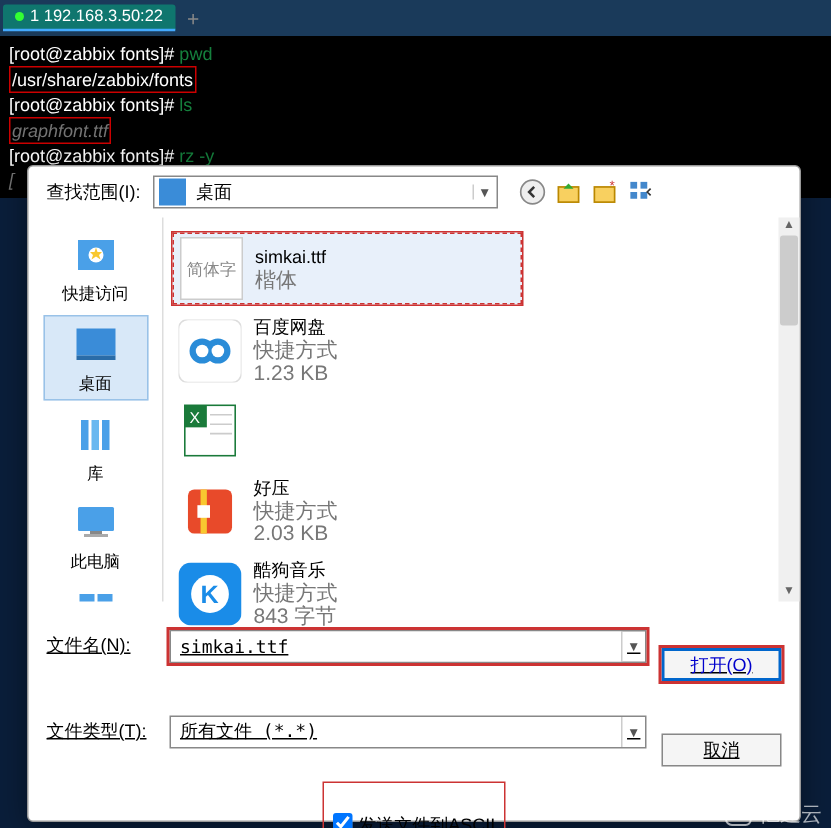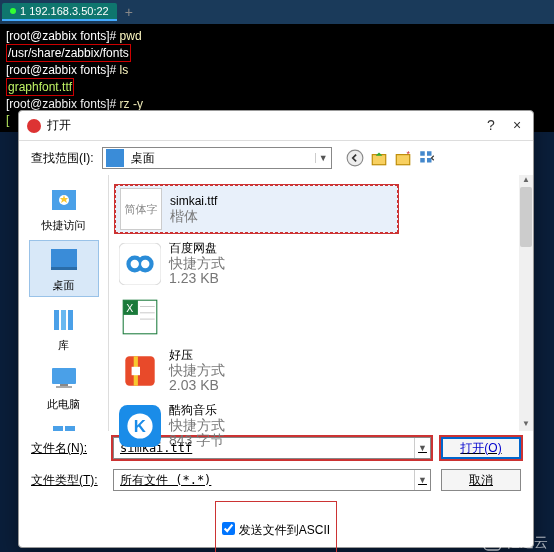--- a/index.html
+++ b/index.html
@@ -7,22 +7,22 @@
 
 
 .terminal-wrap { background: #000; }
 .tab-bar { background: #1a3a5a; height: 24px; display: flex; align-items: center; padding: 2px; }
 .tab { background: #0f766e; color: #fff; font-size: 11px; padding: 2px 8px; display: flex; align-items: center; border-radius: 2px 2px 0 0; }
 .tab-underline { border-bottom: 2px solid #4af; }
 .tab-circle { width: 6px; height: 6px; border-radius: 50%; background: #3f3; margin-right: 4px; display: inline-block; }
 .tab-plus { color: #888; padding: 0 8px; cursor: pointer; font-size: 14px; }
 .term { font-family: "Consolas", monospace; font-size: 12px; color: #fff; padding: 4px 6px; line-height: 16px; background: #000; }
 .term .prompt { color: #fff; }
-.term .cmd { color: #fef9c3; }
-.term .green { color: #bef264; }
+.term .cmd { color: #15803d; }
+.term .green { color: #737373; font-style: italic; }
 .term .hl1 { border: 1px solid #c00; display: inline-block; padding: 0 1px; }
 .term .cursor { background: #3f3; color: #3f3; }
 
 
 .dialog { position: absolute; left: 18px; top: 110px; width: 516px; height: 438px; background: #fff; border: 1px solid #999; border-radius: 4px; box-shadow: 0 4px 20px rgba(0,0,0,.4); }
 .title-bar { height: 30px; display: flex; align-items: center; padding: 0 8px; border-bottom: 1px solid #ddd; }
 .title-icon { width: 14px; height: 14px; background: #d33; border-radius: 50%; margin-right: 6px; }
 .title-text { font-size: 12px; flex: 1; }
 .title-btns { display: flex; gap: 10px; }
 .title-btn { width: 16px; height: 16px; font-size: 14px; color: #333; cursor: pointer; text-align: center; line-height: 14px; }
@@ -38,37 +38,37 @@
 
 .body-row { display: flex; height: 256px; }
 .sidebar { width: 90px; border-right: 1px solid #ddd; padding: 6px 20px; display: flex; flex-direction: column; align-items: center; gap: 4px; overflow: hidden; }
 .side-item { display: flex; flex-direction: column; align-items: center; font-size: 11px; padding: 3px; width: 70px; cursor: pointer; }
 .side-item.sel { border: 1px solid #99c2e8; background: #d8e8f8; }
 .side-ic { width: 36px; height: 32px; margin-bottom: 2px; }
 
 .file-area { flex: 1; position: relative; }
 .file-list { padding: 10px 6px; display: flex; flex-direction: column; gap: 6px; }
 .file-item { display: flex; align-items: center; gap: 8px; padding: 2px 4px; }
-.file-item.selected { border: 1px dashed #c33; outline: 1px solid #c33; background: #e8f0fa; width: 283px; }
+.file-item.selected { border: 1px dashed #c33; outline: 1px solid #c33; background: #e8f0fa; width: 233px; }
 .file-icon { width: 42px; height: 42px; flex-shrink: 0; }
 .file-info { font-size: 12px; line-height: 15px; }
 .file-name { color: #000; }
 .file-type, .file-size { color: #777; font-size: 14px; }
 .scrollbar { position: absolute; right: 0; top: 0; width: 14px; height: 100%; background: #f0f0f0; }
 .scroll-thumb { position: absolute; right: 1px; top: 12px; width: 12px; height: 60px; background: #ccc; border-radius: 2px; }
 .scroll-btn { position: absolute; right: 0; width: 14px; height: 12px; font-size: 8px; text-align: center; color: #666; cursor: pointer; }
 
 .footer { padding: 6px 12px; text-decoration: underline; }
 .footer-row { display: flex; align-items: center; margin-bottom: 10px; gap: 10px; }
 .footer-label { font-size: 12px; width: 72px; }
 .footer-combo { flex: 1; display: flex; border: 1px solid #888; height: 22px; }
 .footer-combo.hl { outline: 2px solid #c33; }
 .footer-combo input { border: none; flex: 1; font-size: 12px; padding: 0 6px; outline: none; font-family: Consolas, monospace; }
 .footer-combo .arrow { width: 16px; text-align: center; font-size: 9px; color: #555; border-left: 1px solid #ccc; cursor: pointer; line-height: 20px; }
-.btn { width: 80px; height: 22px; border: 1px solid #888; background: #f5f5f5; font-size: 12px; cursor: pointer; }
+.btn { width: 80px; height: 22px; border: 1px solid #888; background: #f5f5f5; font-size: 12px; cursor: pointer; margin-top: 25px; }
 .btn.primary { border: 2px solid #06c; outline: 2px solid #c33; color: #00c; }
 .checkbox-row { text-align: center; margin-top: 6px; }
 .checkbox-wrap { display: inline-flex; align-items: flex-start; gap: 4px; font-size: 12px; border: 1px solid #c33; padding: 20px 6px; }
 .watermark { position: absolute; right: 6px; bottom: 0px; color: rgba(255,255,255,.65); font-size: 14px; display: flex; align-items: flex-end; gap: 4px; pointer-events: none; }
 .watermark svg { opacity: .65; }
 </style>
 </head>
 <body>
 
 <div class="terminal-wrap">
@@ -83,28 +83,20 @@
     <div><span class="prompt">[root@zabbix fonts]# </span><span class="cmd">pwd</span></div>
     <div><span class="hl1">/usr/share/zabbix/fonts</span></div>
     <div><span class="prompt">[root@zabbix fonts]# </span><span class="cmd">ls</span></div>
     <div><span class="green hl1">graphfont.ttf</span></div>
     <div><span class="prompt">[root@zabbix fonts]# </span><span class="cmd">rz -y</span></div>
     <div><span class="green">[</span><span class="cursor"> </span></div>
   </div>
 </div>
 
 <div class="dialog">
-  <div class="title-bar">
-    <div class="title-icon"></div>
-    <div class="title-text">打开</div>
-    <div class="title-btns">
-      <div class="title-btn">?</div>
-      <div class="title-btn">×</div>
-    </div>
-  </div>
 
   <div class="lookup-row">
     <span class="lookup-label">查找范围(I):</span>
     <div class="lookup-combo">
       <div class="combo-icon"></div>
       <input type="text" readonly="" value="桌面" style="">
       <div class="combo-arrow">▼</div>
     </div>
     <div class="nav-icons">
       <svg class="nav-icon" viewBox="0 0 16 16">

